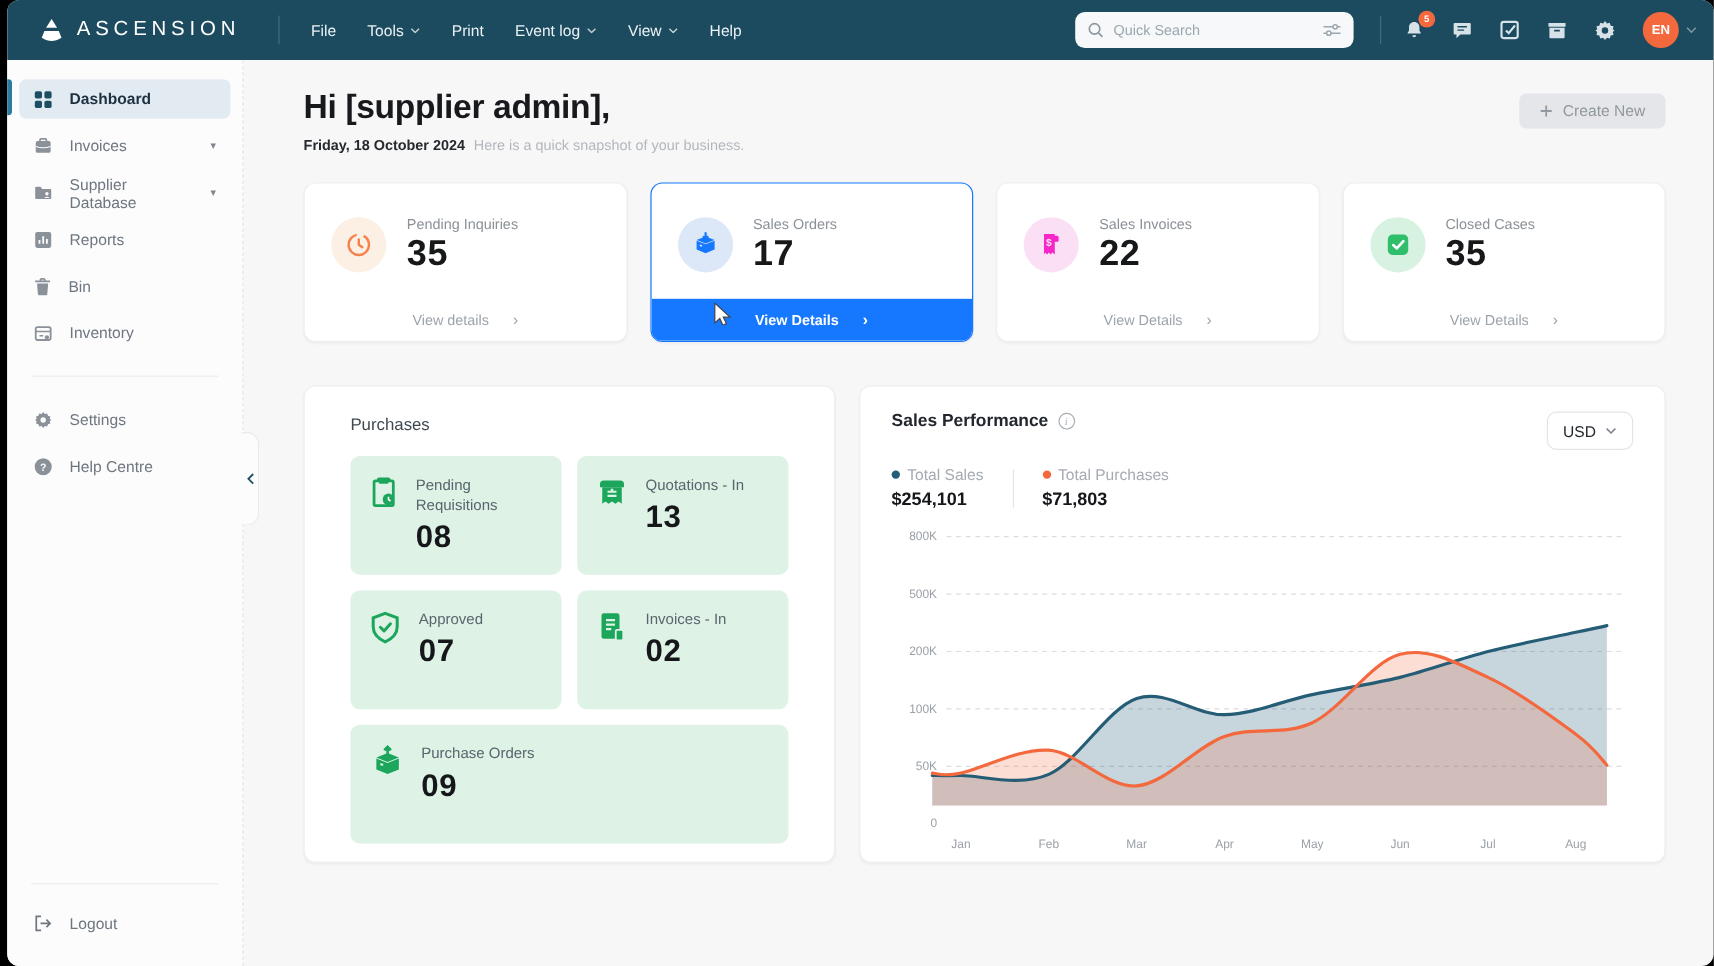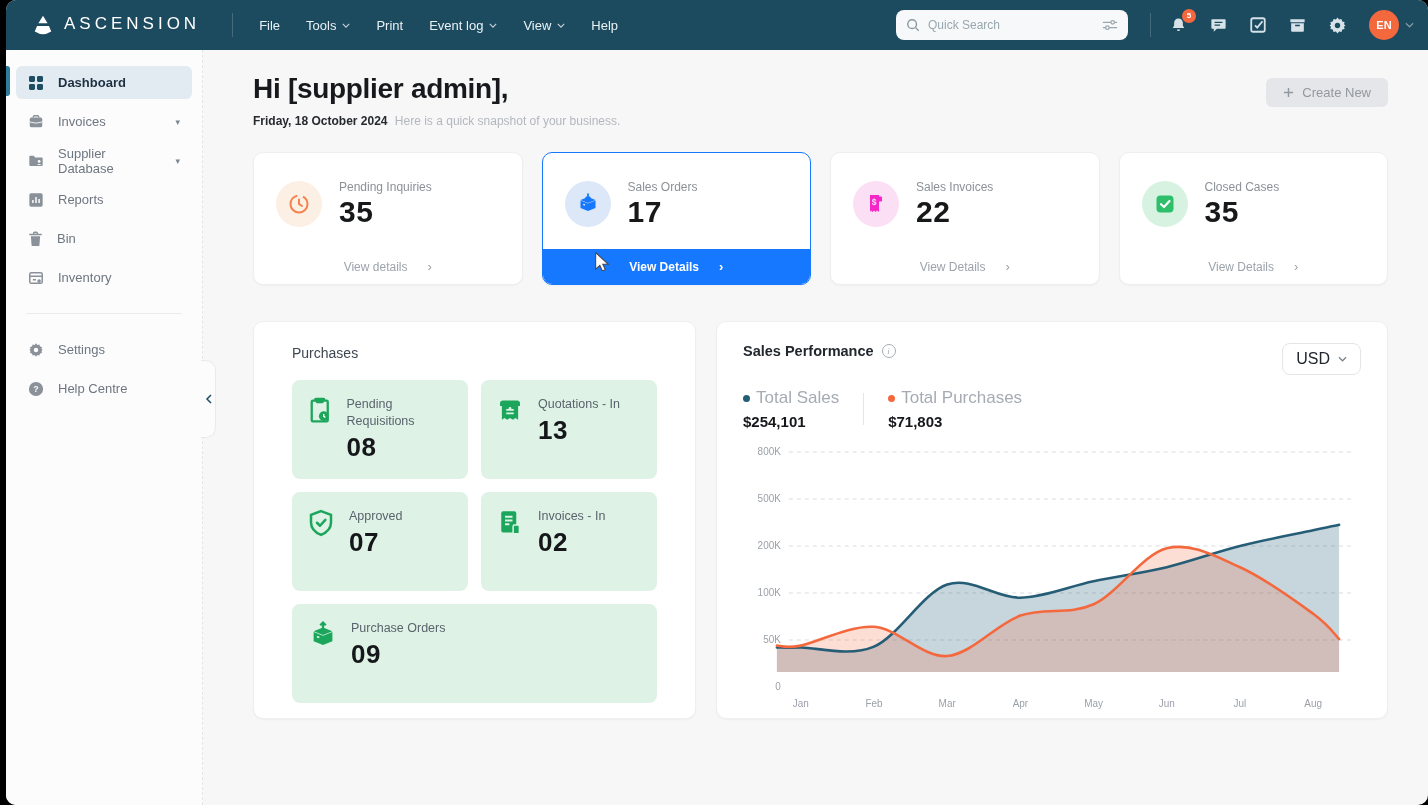--- a/index.html
+++ b/index.html
@@ -67,23 +67,23 @@
   .p-cell { background:#DEF2E6; border-radius:8px; min-height:99px; padding:16px 14px; display:flex; align-items:flex-start; gap:13px; }
   .p-cell.full { grid-column:1 / 3;padding-left:16px; }
   .p-lbl { font-size:12.5px; color:#5A646D; line-height:1.35; }
   .p-val { font-size:26px; font-weight:600; color:#15171A; margin-top:2px; letter-spacing:.5px; }
 
   .sales { padding:21px 26px 0; height:398px; display:flex; flex-direction:column; }
   .sales-head { display:flex; align-items:flex-start; justify-content:space-between; }
   .sales-title-wrap { display:flex; align-items:center; gap:8px; }
   .sales-title { font-size:14.5px; font-weight:600; color:#22272E; }
   .info-ic { width:14px; height:14px; border:1.2px solid #A8AEB5; border-radius:50%; color:#A8AEB5; font-size:9px; display:flex; align-items:center; justify-content:center; font-style:italic; font-family:"Liberation Serif",serif; }
-  .usd-btn { border:1px solid #E3E5E9; background:#fff; border-radius:8px; height:32px; padding:15px 13px; font-size:16px; color:#22272E; display:flex; align-items:center; gap:8px; font-family:inherit; cursor:pointer; }
+  .usd-btn { border:1px solid #E3E5E9; background:#fff; border-radius:8px; height:32px; padding:15px 13px; font-size:13px; color:#22272E; display:flex; align-items:center; gap:8px; font-family:inherit; cursor:pointer; }
   .legend-row { display:flex; align-items:center; margin-top:13px; }
-  .legend-item .l-top { display:flex; align-items:center; gap:6px; font-size:17px; color:#A6ABB3; }
+  .legend-item .l-top { display:flex; align-items:center; gap:6px; font-size:13px; color:#A6ABB3; }
   .dot { width:7px; height:7px; border-radius:50%; }
   .l-amt { font-size:15px; font-weight:700; color:#15171A; margin-top:5px; }
   .legend-div { width:1px; height:32px; background:#E4E6E9; margin:0 24px; }
   .chart-wrap { flex:1; margin-top:10px; }
   .chart-wrap svg { width:100%; height:100%; display:block; }
   .tick { font-size:10px; fill:#9BA1A8; font-family:"Liberation Sans",sans-serif; }
 
   .cursor { position:absolute; left:594px; top:252px; z-index:60; pointer-events:none; }
 </style>
 </head>
@@ -249,20 +249,30 @@
         <span class="lbl">Settings</span>
       </div>
       <div class="side-item">
         <svg width="16" height="16" viewBox="0 0 18 18">
             <circle cx="9" cy="9" r="8" fill="#8A9199"></circle>
             <text x="9" y="12.5" text-anchor="middle" font-size="10" font-weight="bold" fill="#FCFCFD" font-family="Liberation Sans,sans-serif">?</text>
           </svg>
         <span class="lbl">Help Centre</span>
       </div>
 
+      <div class="side-bottom">
+        <div class="side-div"></div>
+        <div class="side-item">
+          <svg width="16" height="15" viewBox="0 0 18 16">
+              <path d="M7 1.5 H2.5 V14.5 H7" fill="none" stroke="#6E7680" stroke-width="1.6"></path>
+              <path d="M6.5 8 H15 M12 4.5 L15.5 8 L12 11.5" fill="none" stroke="#6E7680" stroke-width="1.6"></path>
+            </svg>
+          <span class="lbl">Logout</span>
+        </div>
+      </div>
 
       <div class="collapse-tab">
         <svg width="7" height="10" viewBox="0 0 7 10">
             <path d="M6 1 L2 5 L6 9" stroke="#1D4E63" stroke-width="1.5" fill="none"></path>
           </svg>
       </div>
     </div>
 
     <div class="main">
       <div class="head-row">

